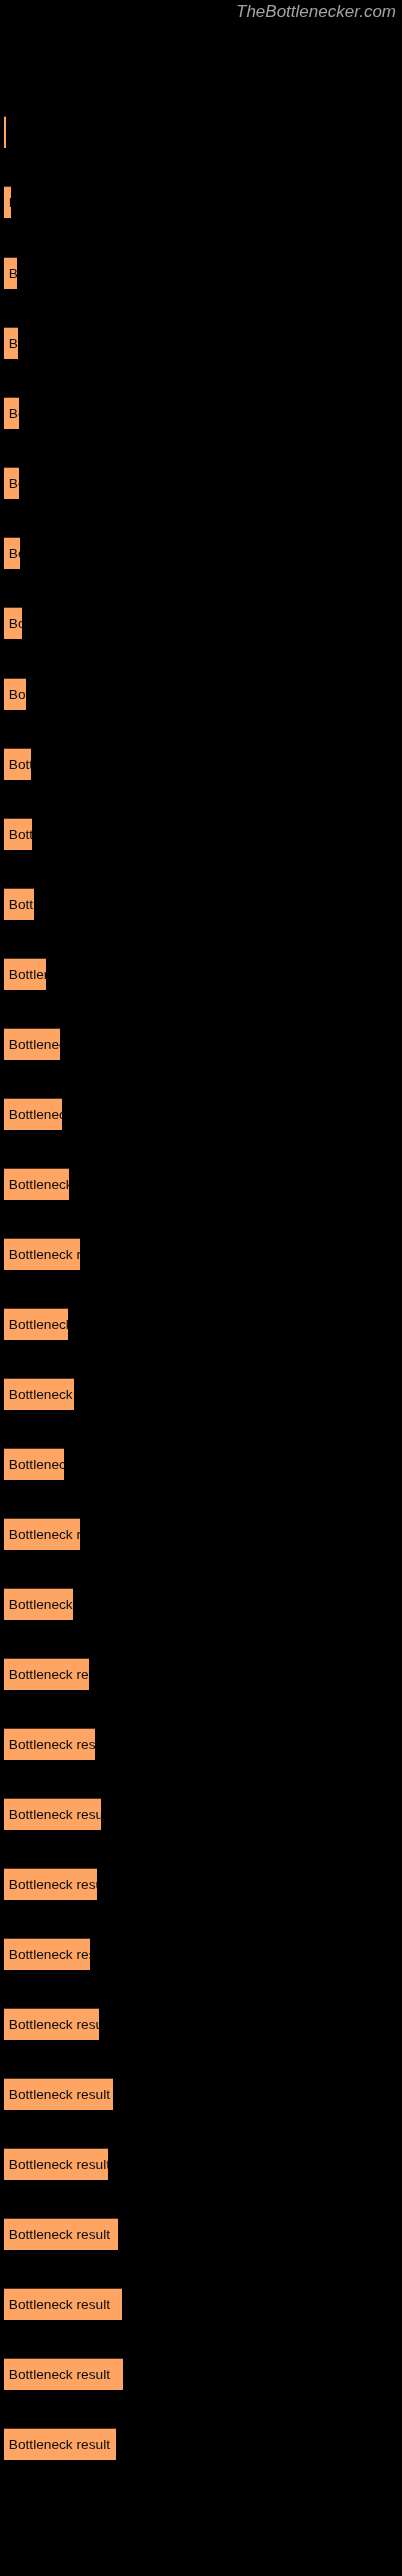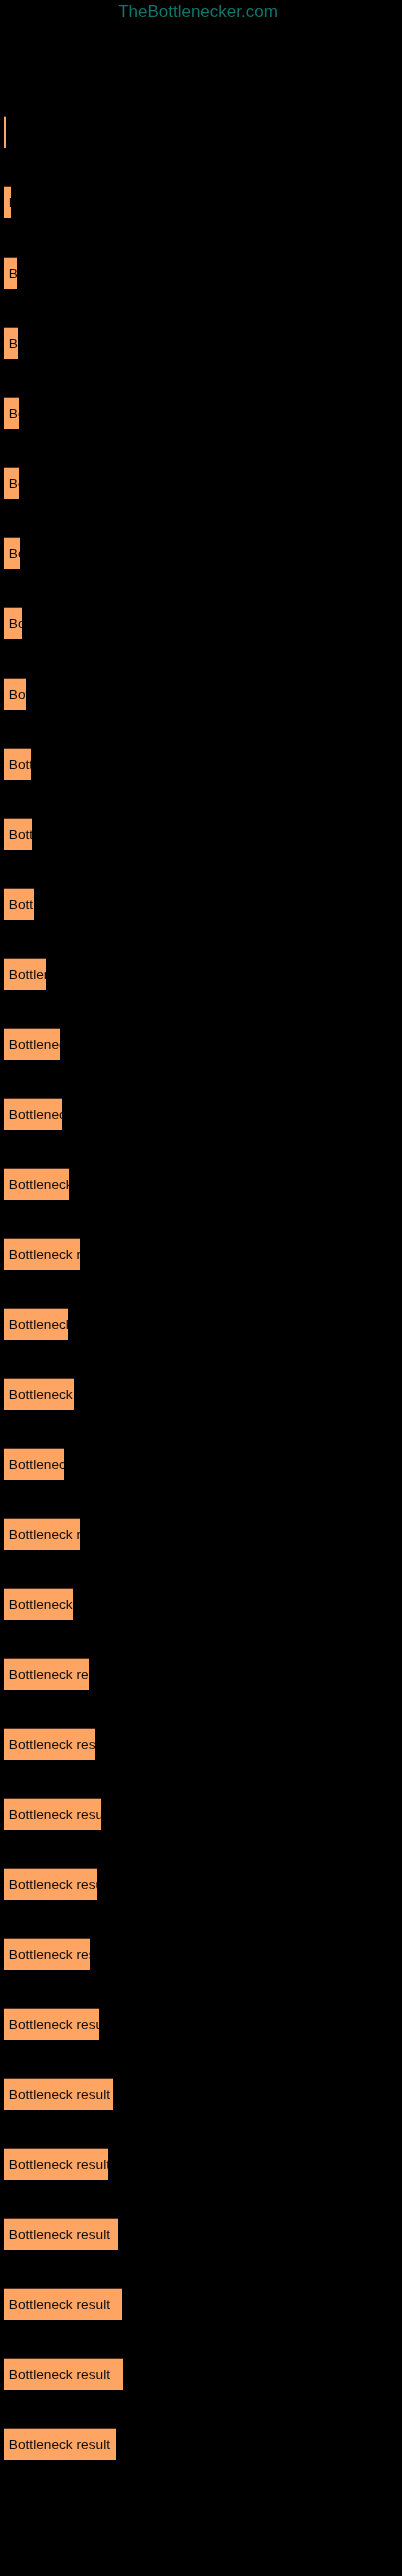--- a/index.html
+++ b/index.html
@@ -13,27 +13,28 @@
     position: relative;
     overflow: hidden;
     font-family: "Liberation Sans", sans-serif;
   }
 
   .site-title {
     position: absolute;
     top: 0px;
     left: 0px;
     width: 396px;
-    text-align: center;
-    color: #0f766e;
+    text-align: right;
+    color: #a3a3a3;
     font-size: 17px;
     font-family: "Liberation Sans", sans-serif;
     letter-spacing: 0px;
     line-height: 24px;
     white-space: nowrap;
+    font-style: italic;
   }
 
   .chart {
     position: absolute;
     top: 48px;
     left: 0px;
     width: 403px;
     height: 2528px;
   }
 

